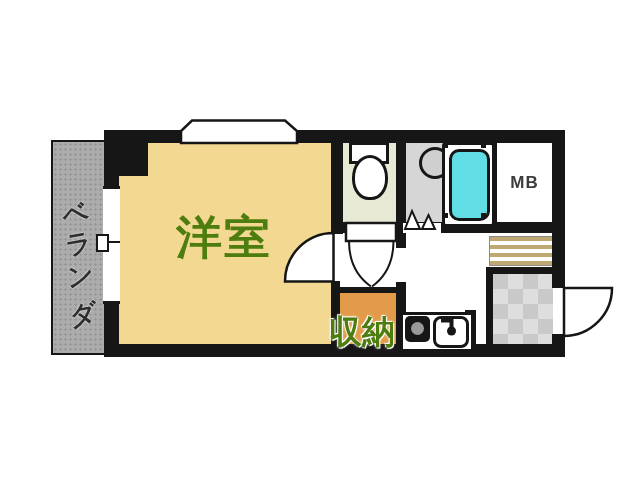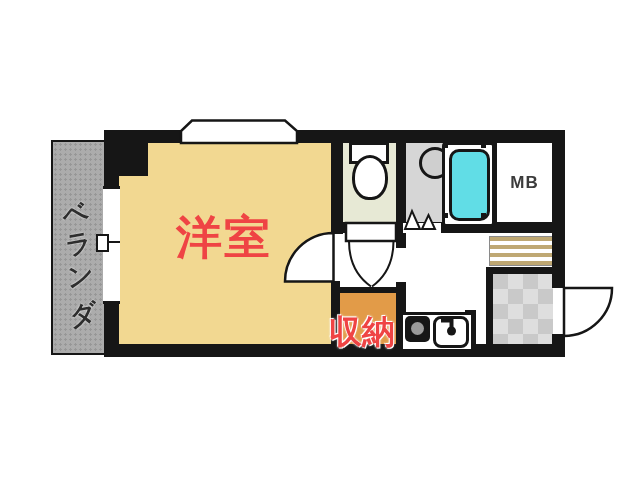--- a/index.html
+++ b/index.html
@@ -60,21 +60,21 @@
   .washbasin{left:419px;top:147px;width:26px;height:26px;background:#cfcfcf;border:3px solid var(--wall);border-radius:50%;}
   .tub-frame{left:442px;top:142px;width:47px;height:79px;background:#fff;border:3px solid var(--wall);border-radius:4px;}
   .tub{left:449px;top:149px;width:35px;height:66px;background:var(--bathtub);border:3px solid var(--wall);border-radius:10px;}
   .kitchen-counter{left:400px;top:312px;width:68px;height:34px;background:#fff;border:3px solid var(--wall);}
   .stove{left:405px;top:316px;width:25px;height:26px;background:var(--wall);border-radius:5px;}
   .stove .burner{position:absolute;left:6px;top:6px;width:13px;height:13px;background:#9a9a9a;border-radius:50%;}
   .sink{left:433px;top:316px;width:30px;height:26px;background:#fff;border:3px solid var(--wall);border-radius:8px;}
   
   .overlay{left:0;top:0;width:640px;height:480px;z-index:5;pointer-events:none;}
   
-  .label{z-index:6;color:#ef4444;line-height:1;}
+  .label{z-index:6;color:#4d7c0f;line-height:1;}
   .room-label{left:176px;top:214px;font-size:46px;font-weight:600;letter-spacing:2px;}
   .storage-label{left:329px;top:301px;font-size:33px;font-weight:bold;
                  text-shadow:0 0 2px #fff,0 0 3px #fff,1px 1px 0 #fff,-1px -1px 0 #fff;margin-top:14px;}
   .mb-label{font-size:17px;font-weight:600;color:#3c3c3c;letter-spacing:1px;}
 </style>
 </head>
 <body>
 
 <div class="canvas">
 

